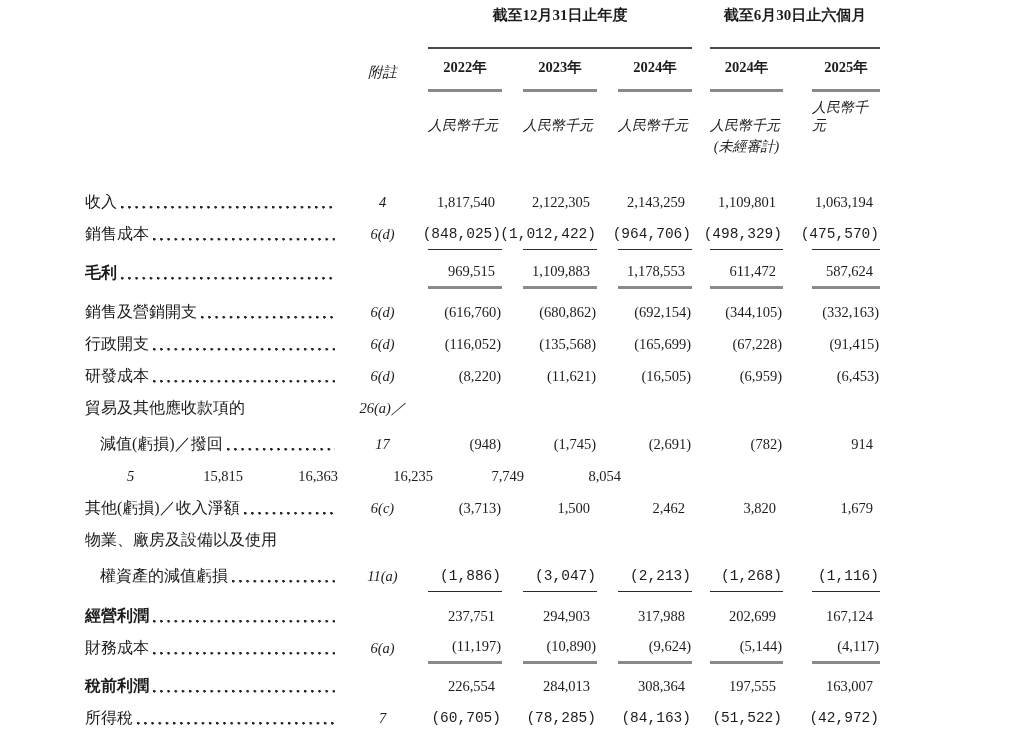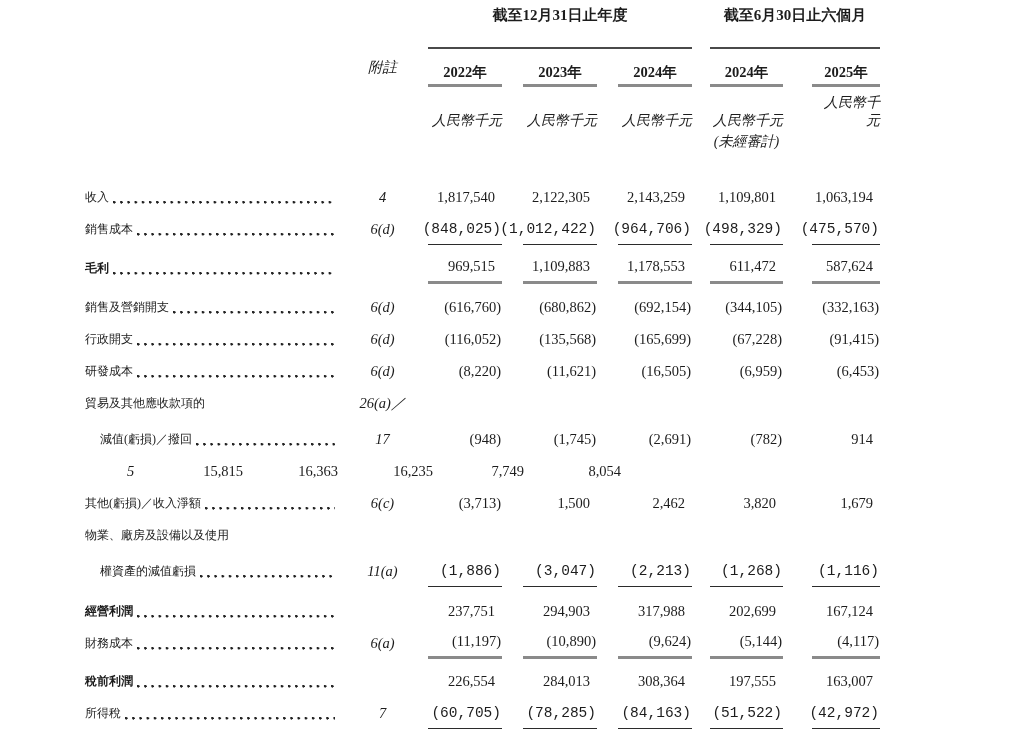--- a/index.html
+++ b/index.html
@@ -26,33 +26,33 @@
   
   .group-cell{
     text-align:center;font-weight:bold;font-size:15px;
     padding-bottom:22px;border-bottom:2px solid #4a4a4a;flex:none;
   }
   .g1{width:264px;}
   .g2{width:170px;margin-left:18px;}
   .year-row{margin-top:9px;}
   .year-cell{
     text-align:center;font-weight:bold;font-size:14.5px;
-    padding-bottom:2px;border-bottom:3px solid #8a8a8a;
+    padding-bottom:12px;border-bottom:3px solid #8a8a8a;
   }
   .note-head{font-style:italic;font-size:14.5px;padding-bottom:10px;}
   .unit-row{margin-top:7px;}
-  .unit-cell{font-style:italic;font-size:14px;text-align:right;}
+  .unit-cell{font-style:italic;font-size:14px;text-align:left;}
   .unaudited-row{margin-top:3px;}
   .sp-unaudited{width:625px;flex:none;}
   .unaudited-cell{width:73px;flex:none;text-align:center;font-style:italic;font-size:14px;}
   
   #table-body{margin-top:30px;}
   .row{display:flex;height:32px;}
   .cell{height:100%;display:flex;align-items:center;box-sizing:border-box;}
-  .label-cell{width:252px;flex:none;font-size:12px;}
+  .label-cell{width:252px;flex:none;font-size:16px;}
   .label-cell.indent{padding-left:15px;}
   .row.boldlab .label-cell{font-weight:bold;}
   .leader{
     flex:1;align-self:stretch;margin-left:4px;margin-right:2px;
     background-image:radial-gradient(circle at 1.2px 1.3px,#222 1.1px,transparent 1.5px);
     background-size:7.2px 3px;
     background-repeat:repeat-x;
     background-position:left bottom 9px;
   }
   .note-cell{width:91px;flex:none;justify-content:center;font-style:italic;font-size:14.5px;}

